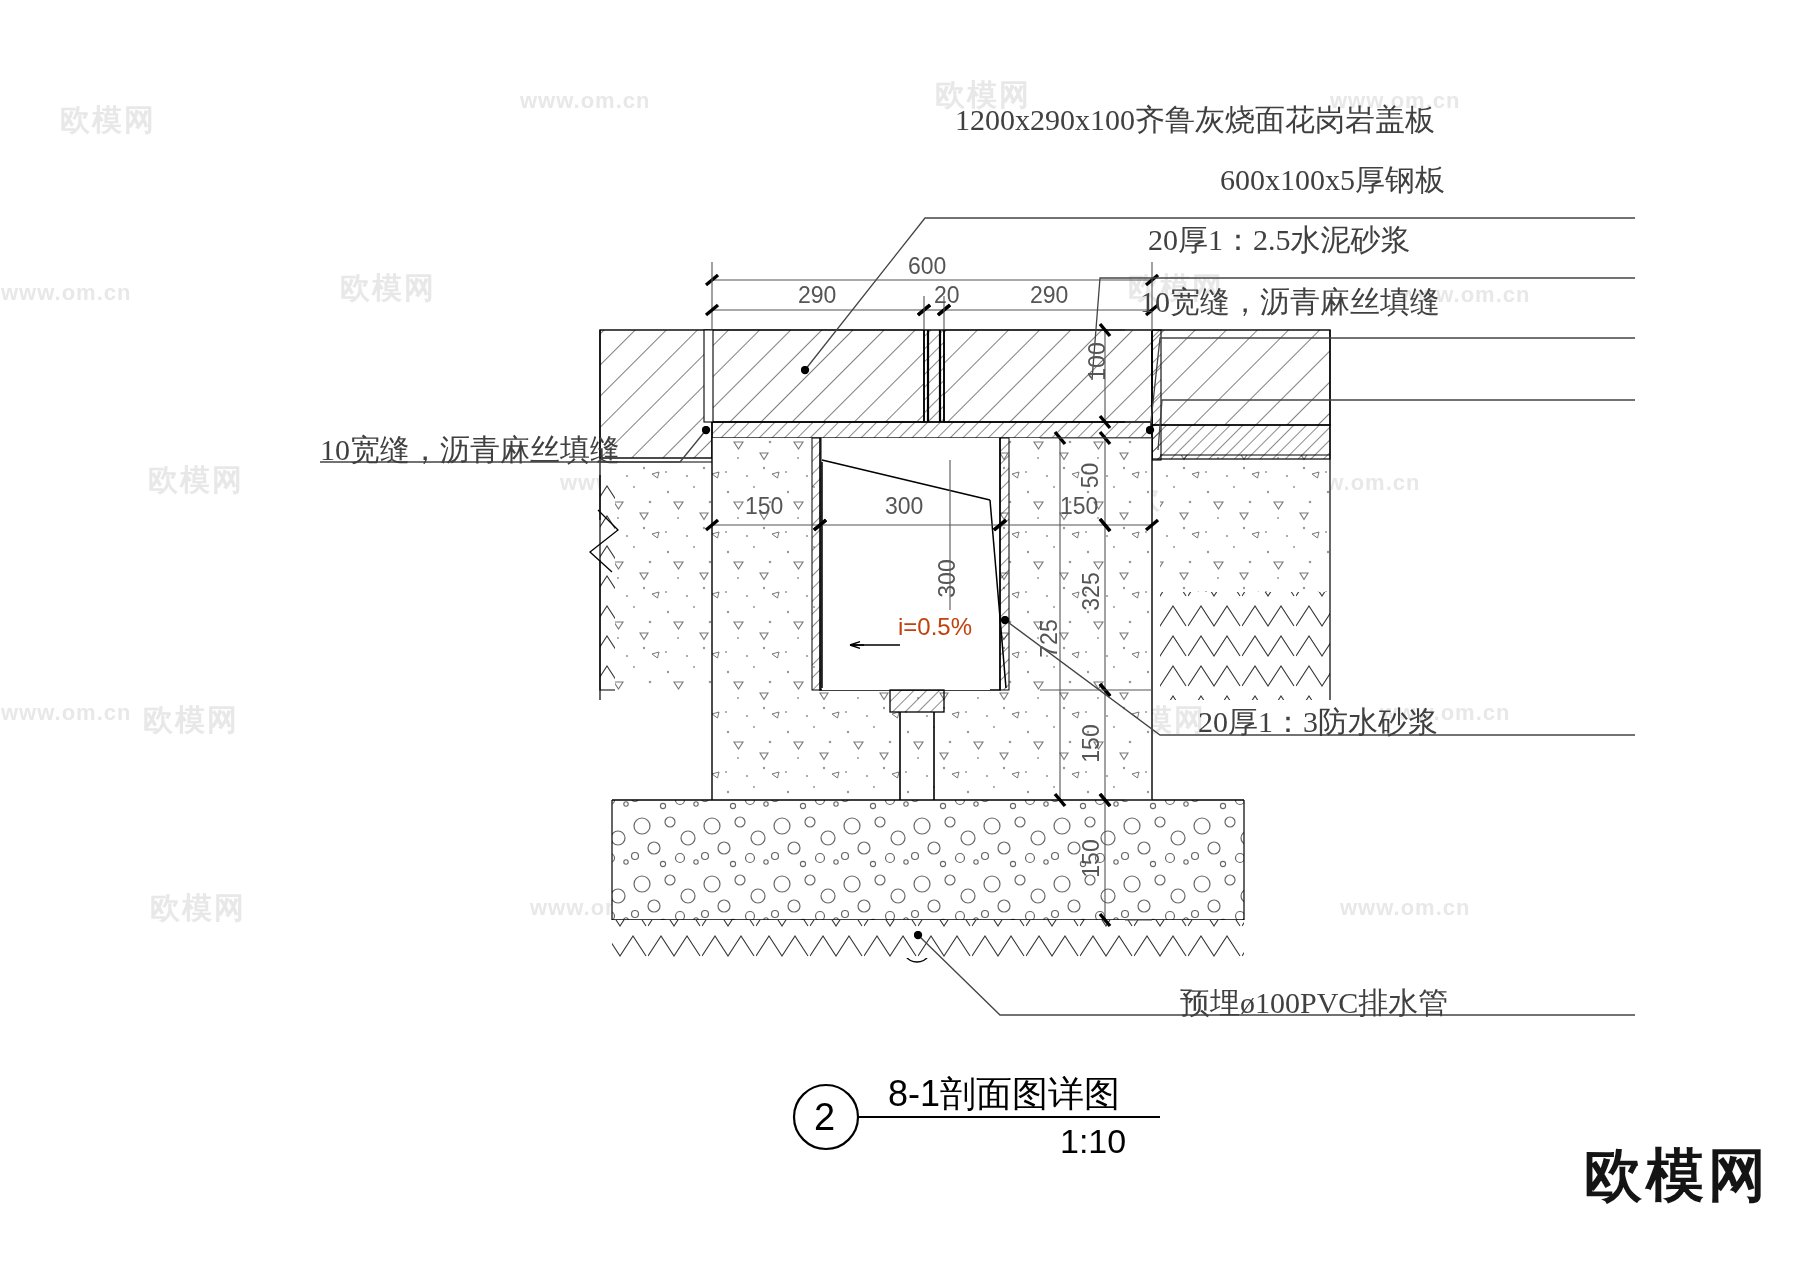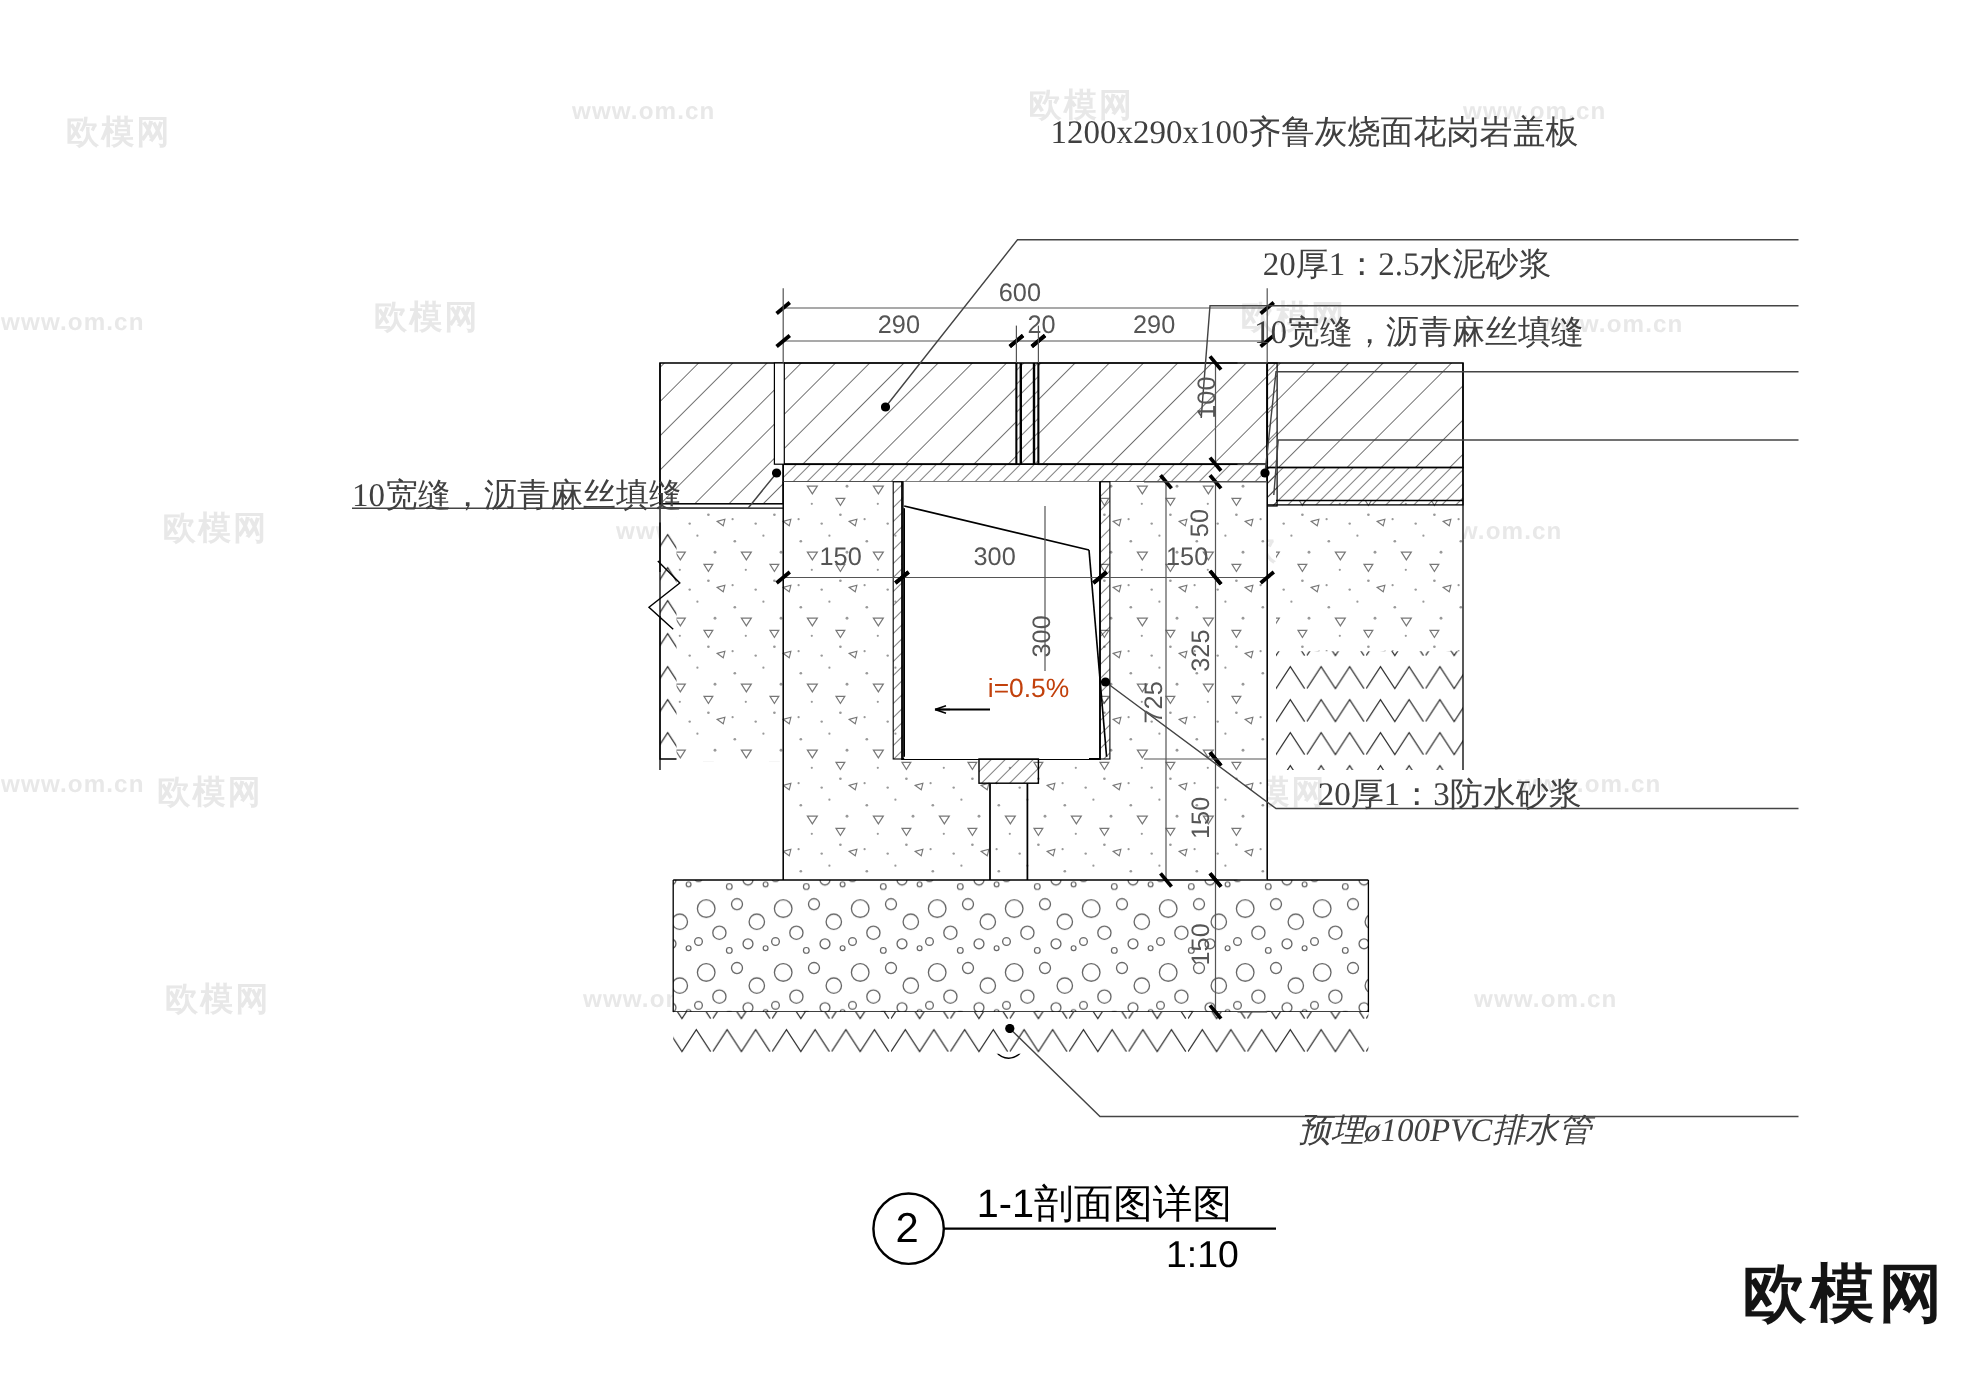--- a/index.html
+++ b/index.html
@@ -333,30 +333,31 @@
     </g>
 
     <g>
       <circle cx="826" cy="1117" r="32" fill="none" stroke="#000" stroke-width="2.2"></circle>
       <line x1="858" y1="1117" x2="1160" y2="1117" stroke="#000" stroke-width="2"></line>
     </g>
   </svg>
 
   <div class="lbl lbl-note" style="left:955px; top:100px;">1200x290x100齐鲁灰烧面花岗岩盖板</div>
 
+  <div class="lbl lbl-note" style="left:1220px; top:160px;">600x100x5厚钢板</div>
 
   <div class="lbl lbl-note" style="left:1148px; top:220px;">20厚1：2.5水泥砂浆</div>
 
   <div class="lbl lbl-note" style="left:1140px; top:282px;">10宽缝，沥青麻丝填缝</div>
 
   <div class="lbl lbl-note" style="left:320px; top:430px;">10宽缝，沥青麻丝填缝</div>
 
   <div class="lbl lbl-note" style="left:1198px; top:702px;">20厚1：3防水砂浆</div>
 
-  <div class="lbl lbl-note" style="left:1180px; top:1007px;font-style:italic;">预埋ø100PVC排水管</div>
+  <div class="lbl lbl-note" style="left:1180px; top:983px;">预埋ø100PVC排水管</div>
 
   <div class="dim" style="left:908px; top:253px;">600</div>
 
   <div class="dim" style="left:798px; top:282px;">290</div>
   <div class="dim" style="left:918px; top:282px;margin-left:16px;">20</div>
   <div class="dim" style="left:1030px; top:282px;">290</div>
 
   <div class="dim" style="left:745px; top:493px;">150</div>
   <div class="dim" style="left:885px; top:493px;">300</div>
   <div class="dim" style="left:1060px; top:493px;">150</div>
@@ -372,19 +373,19 @@
   <div class="dim dim-v" style="left:1072px; top:845px; transform:rotate(-90deg);">150</div>
 
   <div class="dim dim-v" style="left:1030px; top:625px; transform:rotate(-90deg);">725</div>
 
   <div class="dim dim-v" style="left:928px; top:565px; transform:rotate(-90deg);">300</div>
 
   <div class="slope" style="left:898px; top:613px;">i=0.5%</div>
 
   <div class="title-num" style="left:814px; top:1096px;">2</div>
 
-  <div class="title-main" style="left:888px; top:1070px;">1-1剖面图详图</div>
+  <div class="title-main" style="left:888px; top:1070px;">8-1剖面图详图</div>
 
   <div class="title-scale" style="left:1060px; top:1122px;">1:10</div>
 
   <div class="wm-big">欧模网</div>
 
 </div>
 
 </body></html>

